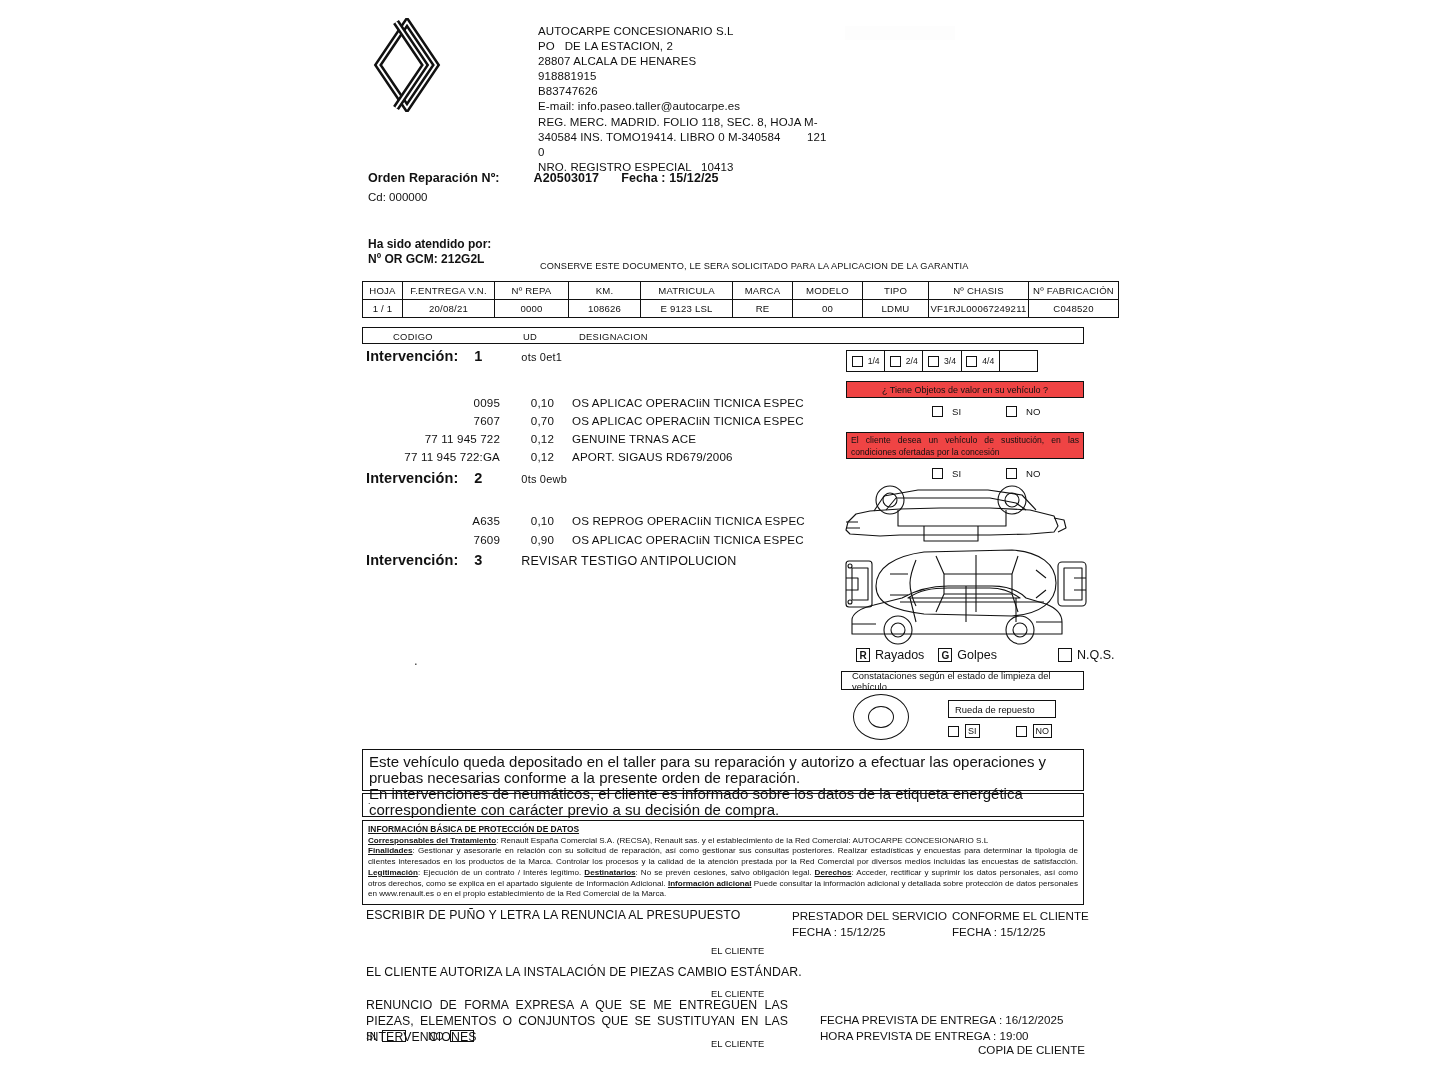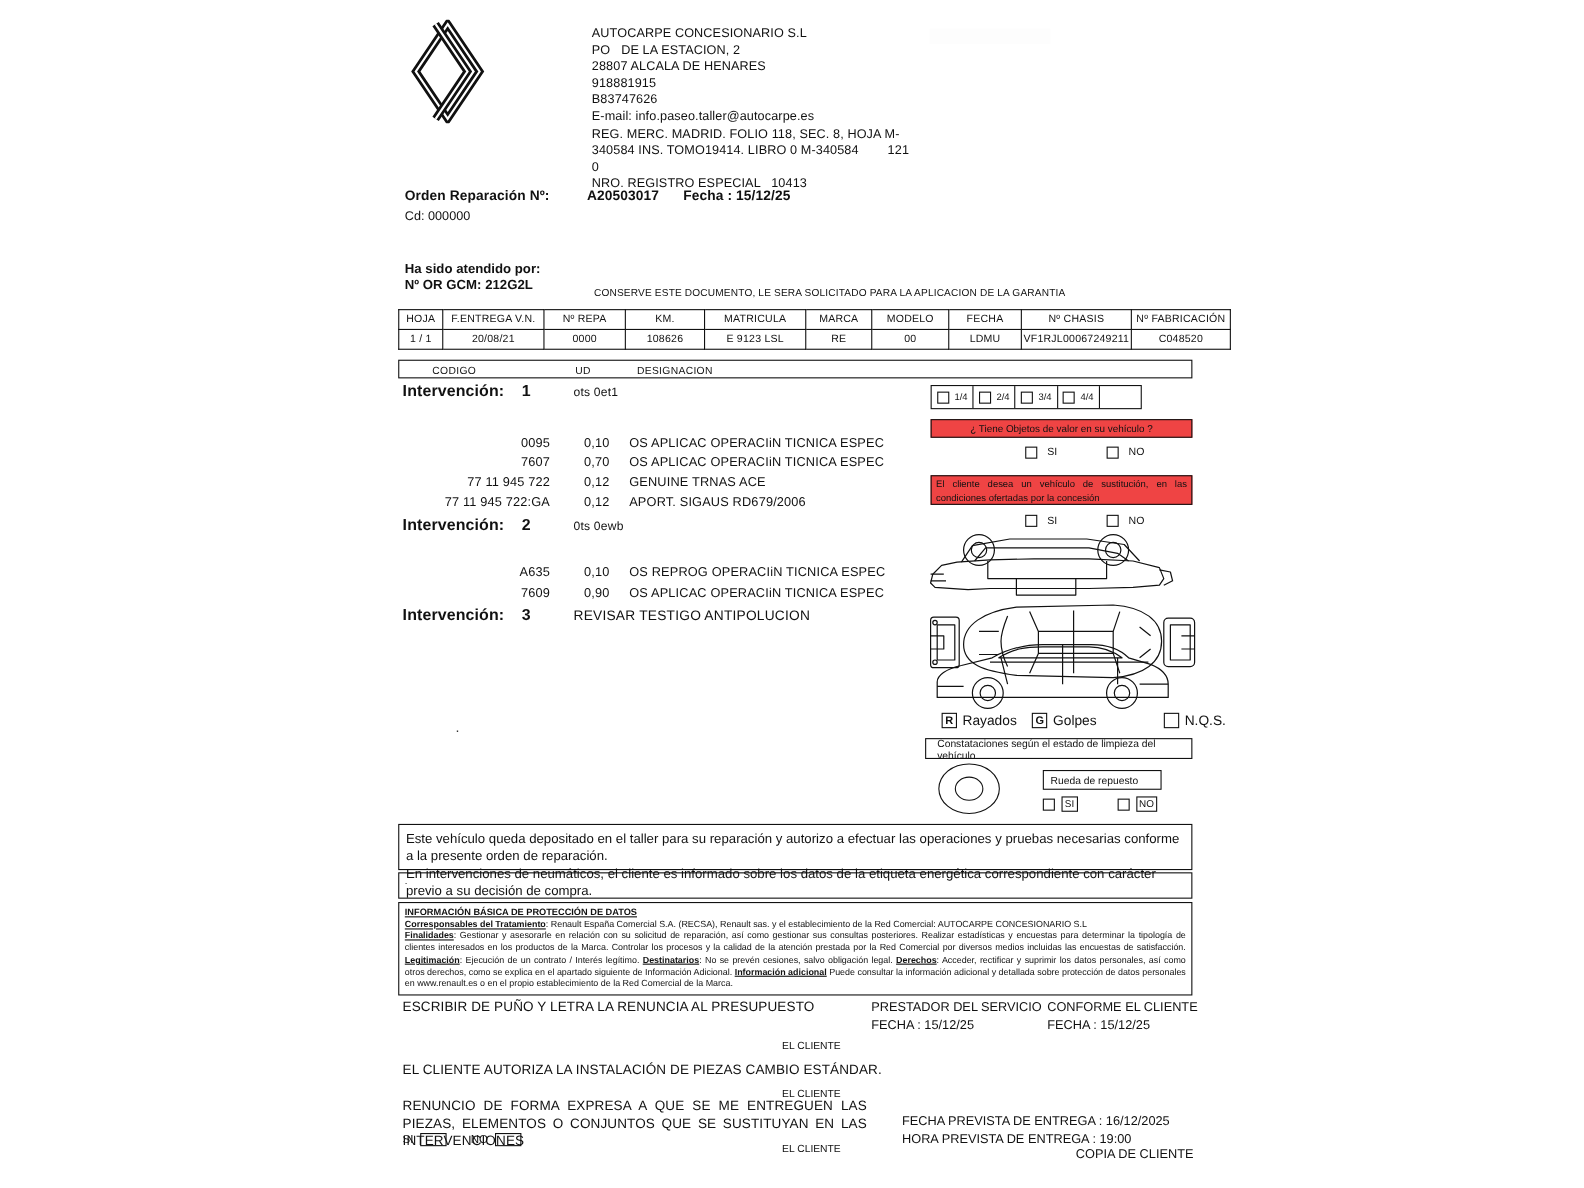--- a/index.html
+++ b/index.html
@@ -290,21 +290,21 @@
   }
 
   
   .legal1 {
     position: absolute;
     left: 362px; top: 749px;
     width: 722px; height: 42px;
     border: 1px solid #111;
     box-sizing: border-box;
     padding: 4px 6px;
-    font-size: 12px;
+    font-size: 15px;
     line-height: 16px;
   }
   .legal2 {
     position: absolute;
     left: 362px; top: 793px;
     width: 722px; height: 24px;
     border: 1px solid #111;
     box-sizing: border-box;
     padding: 2px 5px;
     font-size: 8.7px;
@@ -473,21 +473,21 @@
     </colgroup>
     <thead>
       <tr>
         <th>HOJA</th>
         <th>F.ENTREGA V.N.</th>
         <th>Nº REPA</th>
         <th>KM.</th>
         <th>MATRICULA</th>
         <th>MARCA</th>
         <th>MODELO</th>
-        <th>FECHA</th>
+        <th>TIPO</th>
         <th>Nº CHASIS</th>
         <th>Nº FABRICACIÓN</th>
       </tr>
     </thead>
     <tbody>
       <tr>
         <td>1 / 1</td>
         <td>20/08/21</td>
         <td>0000</td>
         <td>108626</td>

